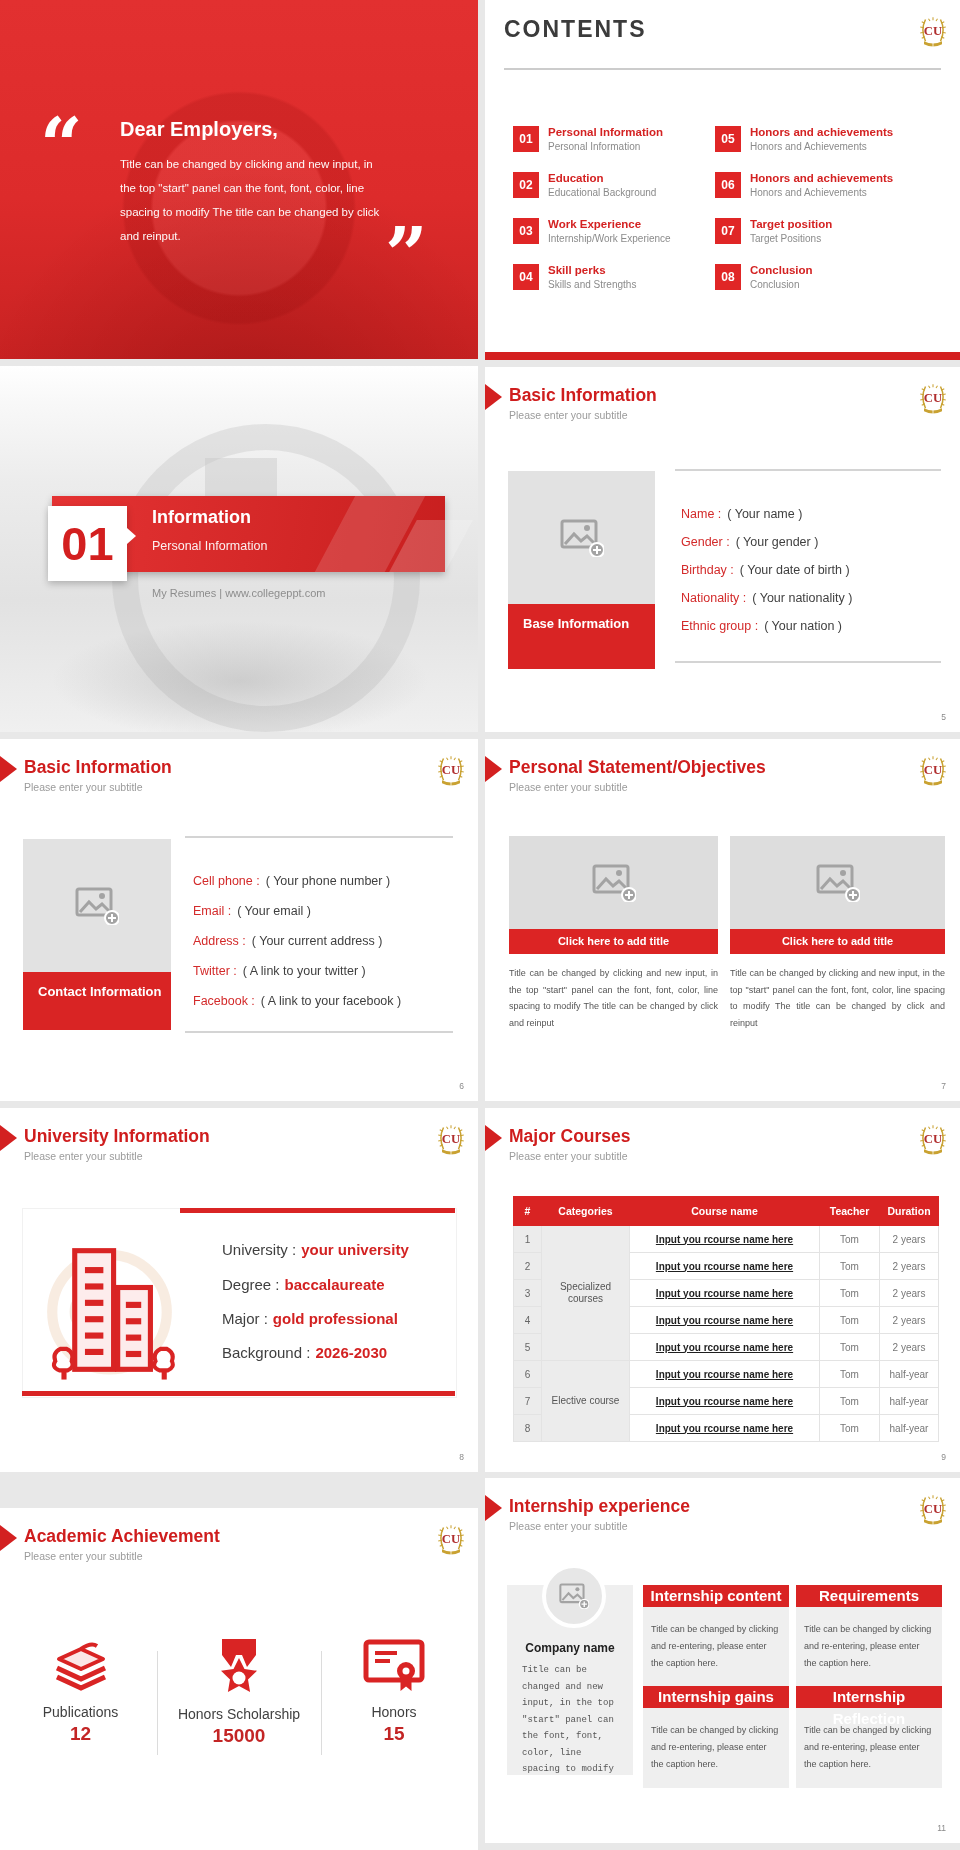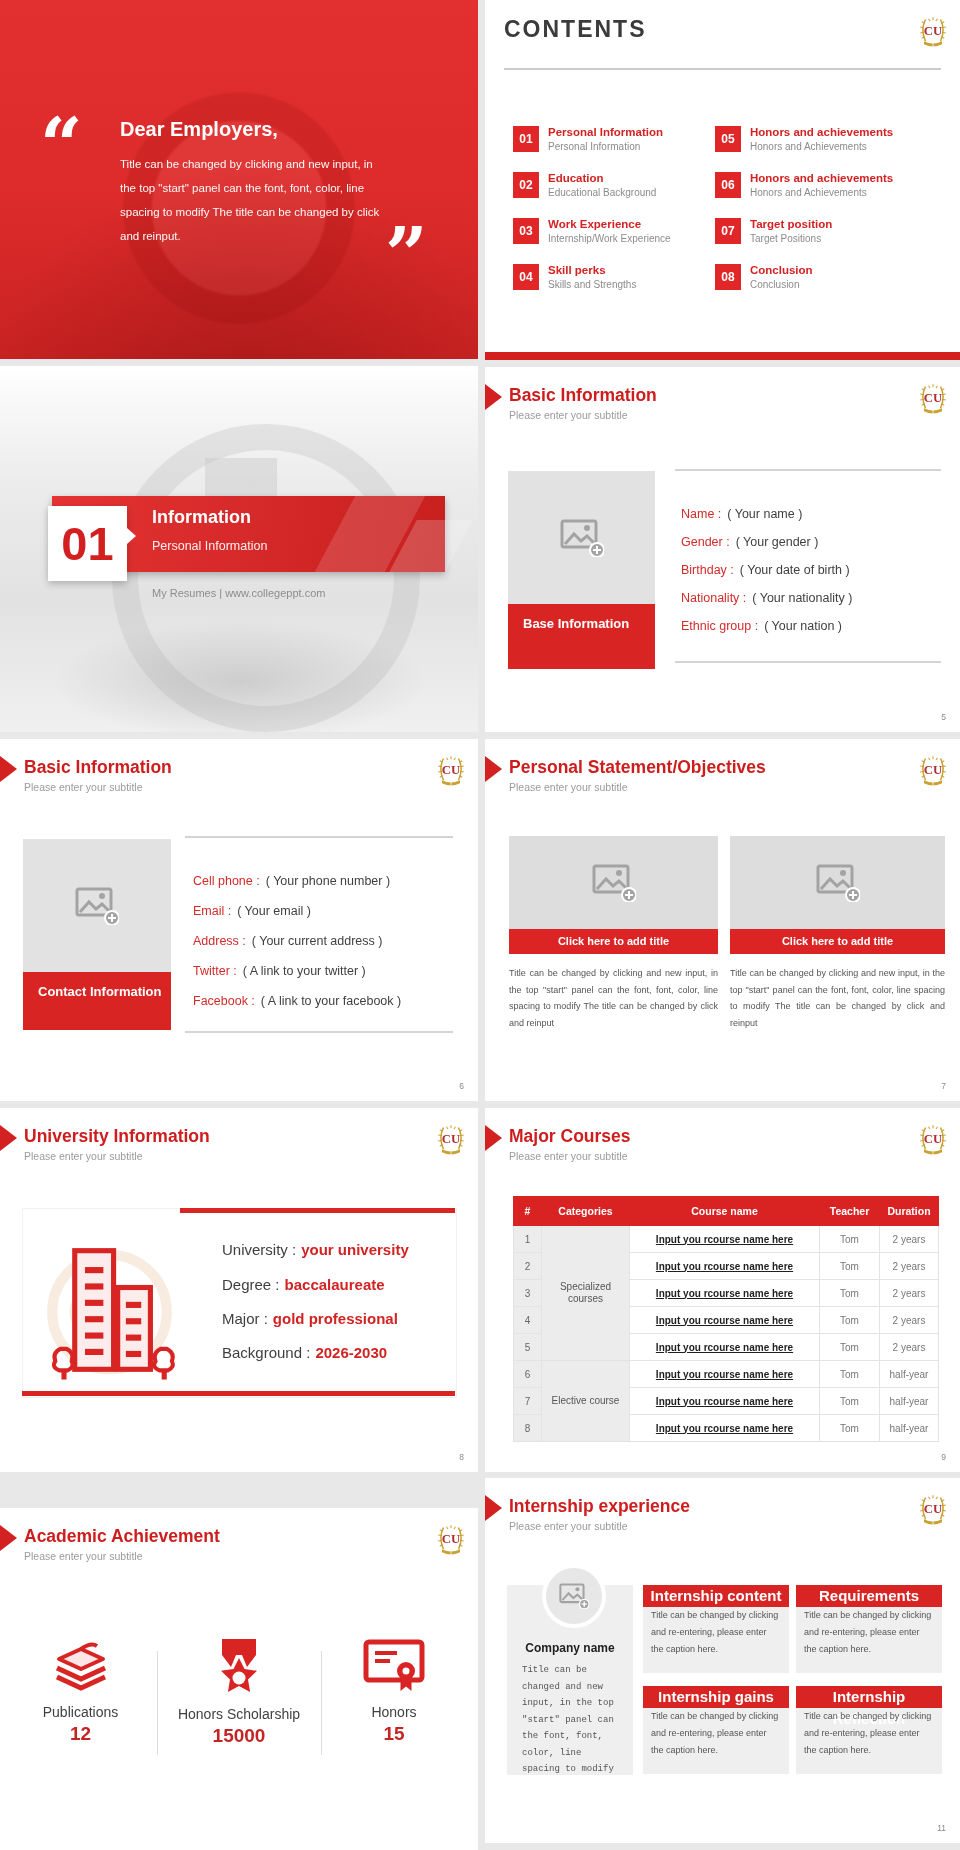--- a/index.html
+++ b/index.html
@@ -77,21 +77,21 @@
   .stat .sval{font-size:19px;font-weight:bold;color:#c32525;margin-top:3px;}
   .adiv{position:absolute;top:143px;width:1px;height:104px;background:#dcdcdc;}
   
   #s10{left:485px;top:1478px;width:475px;height:365px;}
   #s10 .lpanel{position:absolute;left:22px;top:107px;width:126px;height:190px;background:#efefef;}
   #s10 .circ{position:absolute;left:57px;top:86px;width:56px;height:56px;border-radius:50%;background:#e7e7e7;border:4px solid #fff;display:flex;align-items:center;justify-content:center;}
   #s10 .cname{position:absolute;left:22px;top:163px;width:126px;text-align:center;font-size:12px;font-weight:bold;color:#222;}
   #s10 .ccap{position:absolute;left:37px;top:184px;width:96px;font-size:9px;color:#555;line-height:16.5px;font-family:Liberation Mono, monospace;}
   .ibox{position:absolute;width:146px;}
   .bhead{height:22px;background:#d92424;color:#fff;font-size:15px;font-weight:bold;text-align:center;line-height:22px;}
-  .bbody{height:66px;background:#efefef;padding:0 8px 0 8px;font-size:9px;color:#555;line-height:17px;}
+  .bbody{height:66px;background:#efefef;padding:14px 8px 0 8px;font-size:9px;color:#555;line-height:17px;}
 </style>
 </head>
 <body>
 
 <svg width="0" height="0" style="position:absolute">
   <defs>
     <g id="def-logo">
       <path d="M10 7 Q3 21 10 36" stroke="#c9a232" stroke-width="2" fill="none"></path>
       <path d="M30 7 Q37 21 30 36" stroke="#c9a232" stroke-width="2" fill="none"></path>
       <path d="M9 12l-4-2 M8 18l-5-1 M8 24l-5 1 M9 30l-4 2" stroke="#c9a232" stroke-width="1.4" fill="none"></path>

